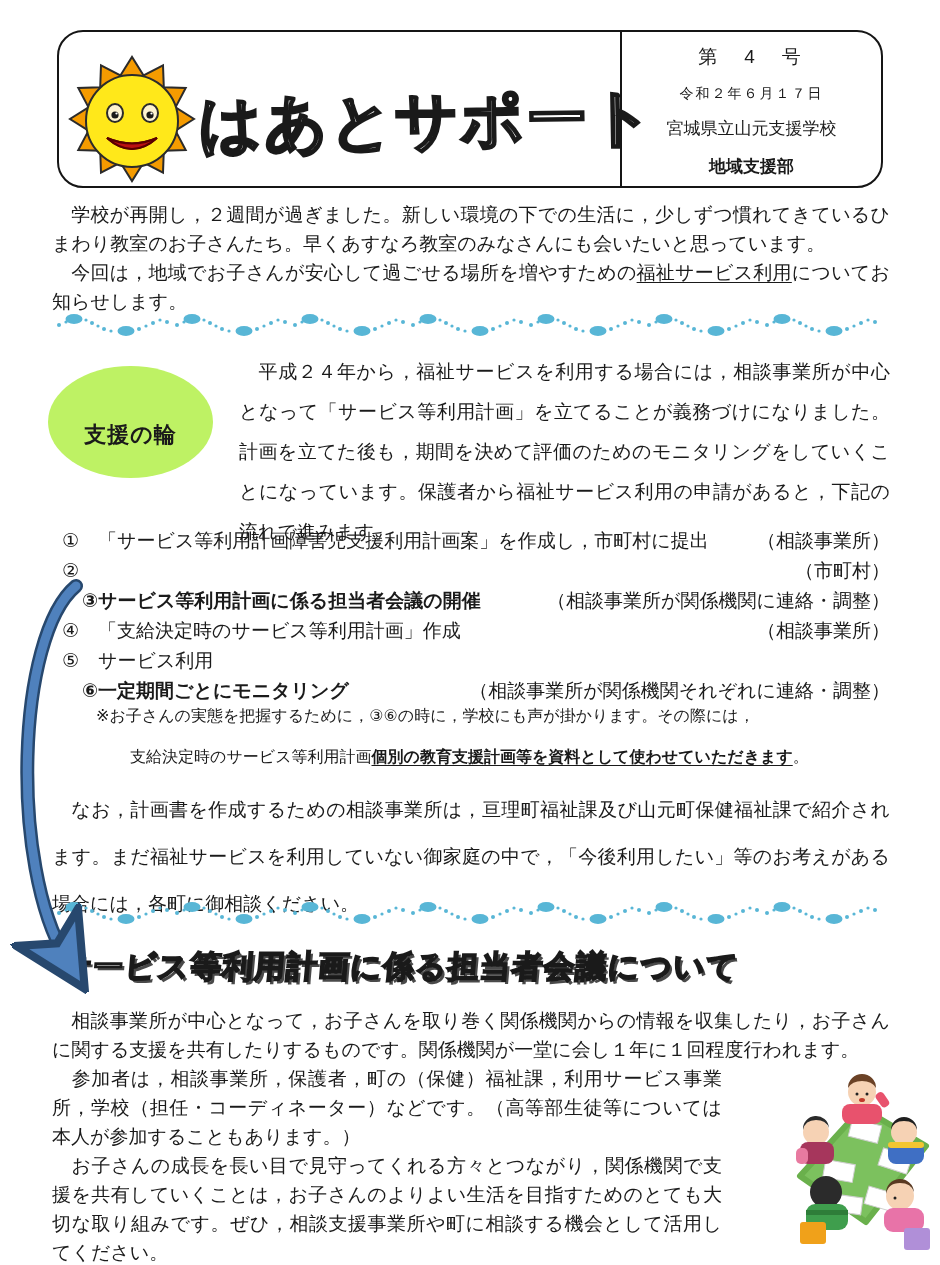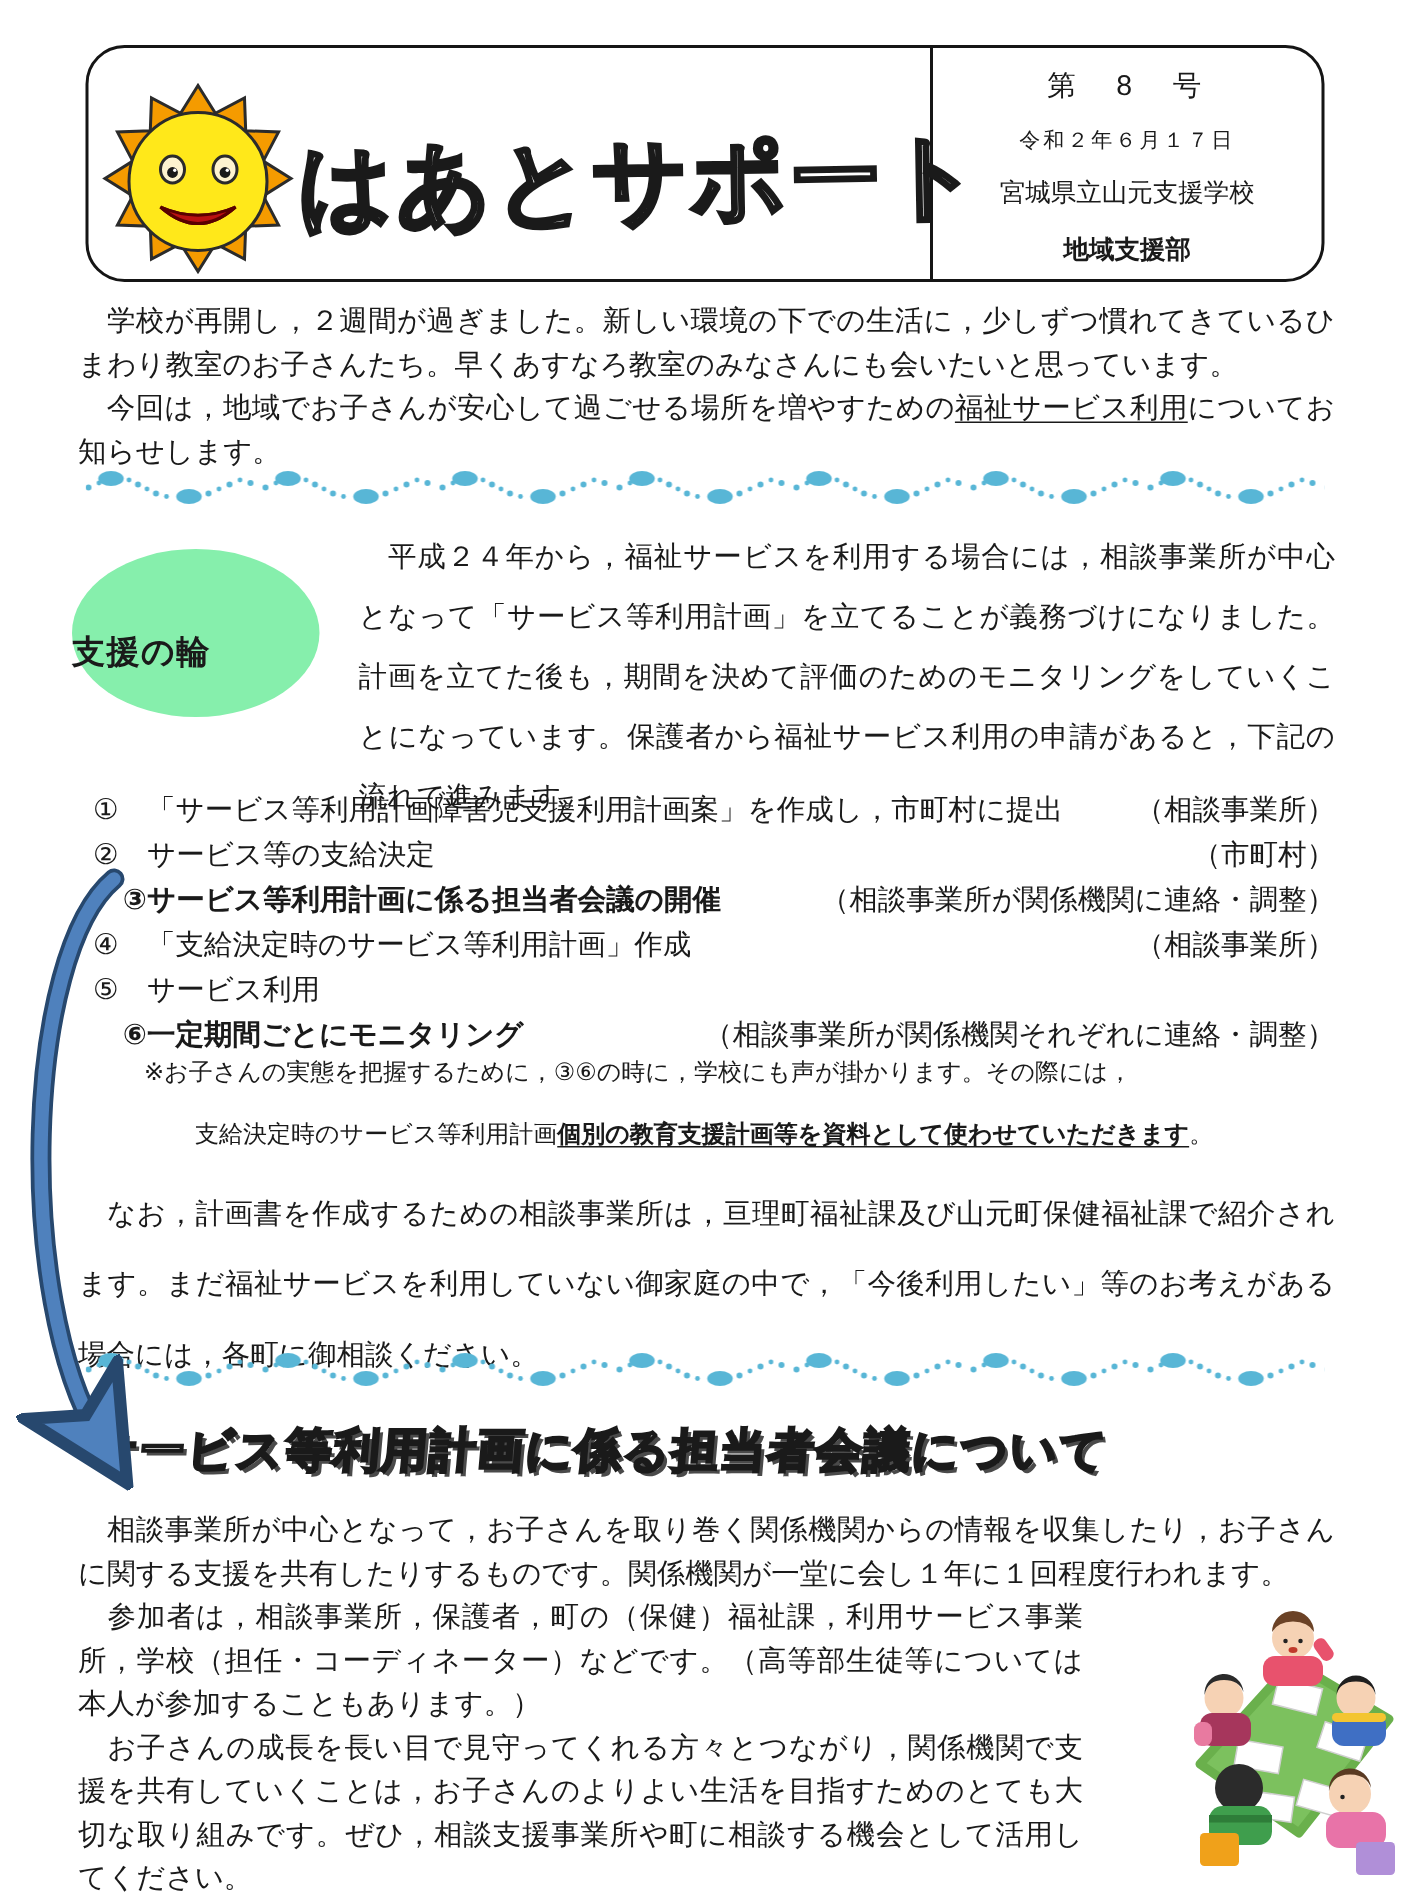--- a/index.html
+++ b/index.html
@@ -32,22 +32,22 @@
   .hr-line4{font-size:17px;font-weight:bold;}
   
   .intro{position:absolute;left:52px;top:200px;width:838px;font-size:19px;line-height:29px;text-align:justify;}
   .intro p{margin:0;}
   .u{text-decoration:underline;text-underline-offset:3px;}
   .divider{position:absolute;left:57px;width:826px;height:26px;}
   .divider.d1{top:312px;}
   .divider.d2{top:900px;}
   .support{position:absolute;left:48px;top:352px;width:842px;display:flex;}
   .badge{
-    width:165px;height:112px;border-radius:50%;background:#86efac;
-    display:flex;align-items:center;flex:none;margin-top:14px;
+    width:165px;height:112px;border-radius:50%;background:#bef264;
+    display:flex;align-items:center;justify-content:center;flex:none;margin-top:14px;
   }
   .badge span{font-size:22px;font-weight:bold;letter-spacing:1px;margin-top:26px;}
   .support-body{margin-left:26px;font-size:19px;line-height:40px;text-align:justify;}
   .steps{position:absolute;left:62px;top:526px;width:828px;font-size:19px;}
   .step{display:flex;height:30px;line-height:30px;white-space:nowrap;}
   .step .num{width:36px;flex:none;}
   .step .actor{margin-left:auto;}
   .step.bold .num,.step.bold .text{font-weight:bold;text-align:right;}
   .note{position:absolute;left:96px;top:702px;width:800px;font-size:16px;line-height:28px;}
   .note .n2{margin-left:34px;margin-top:13px;}
@@ -102,21 +102,21 @@
           <circle cx="83" cy="61" r="3.6" fill="#1a1a1a"></circle>
         <circle cx="49.5" cy="59.5" r="1.1" fill="#fff"></circle>
           <circle cx="84.5" cy="59.5" r="1.1" fill="#fff"></circle>
         <path d="M40,84 Q65,106 90,84 Q65,95 40,84 Z" fill="#b91republic111" stroke="#5a0000" stroke-width="2"></path>
         <path d="M40,84 Q65,106 90,84 Q65,95 40,84 Z" fill="#bb1111" stroke="#5a0000" stroke-width="2"></path>
       </svg>
     </div>
     <div class="masthead">はあとサポート</div>
   </div>
   <div class="header-right">
-    <div class="hr-line1">第　8　号</div>
+    <div class="hr-line1">第　4　号</div>
     <div class="hr-line2">令和２年６月１７日</div>
     <div class="hr-line3">宮城県立山元支援学校</div>
     <div class="hr-line4">地域支援部</div>
   </div>
 </div>
 
 <div class="intro">
   <p>　学校が再開し，２週間が過ぎました。新しい環境の下での生活に，少しずつ慣れてきているひまわり教室のお子さんたち。早くあすなろ教室のみなさんにも会いたいと思っています。</p>
   <p><span>　今回は，地域でお子さんが安心して過ごせる場所を増やすための</span><span class="u">福祉サービス利用</span><span>についてお知らせします。</span></p>
 </div>
@@ -135,21 +135,20 @@
 </div>
 
 <div class="steps">
   <div class="step">
     <span class="num">①</span>
     <span class="text">「サービス等利用計画障害児支援利用計画案」を作成し，市町村に提出</span>
     <span class="actor">（相談事業所）</span>
   </div>
   <div class="step">
     <span class="num">②</span>
-    <span class="text">サービス等の支給決定</span>
     <span class="actor">（市町村）</span>
   </div>
   <div class="step bold">
     <span class="num">③</span>
     <span class="text">サービス等利用計画に係る担当者会議の開催</span>
     <span class="actor">（相談事業所が関係機関に連絡・調整）</span>
   </div>
   <div class="step">
     <span class="num">④</span>
     <span class="text">「支給決定時のサービス等利用計画」作成</span>

